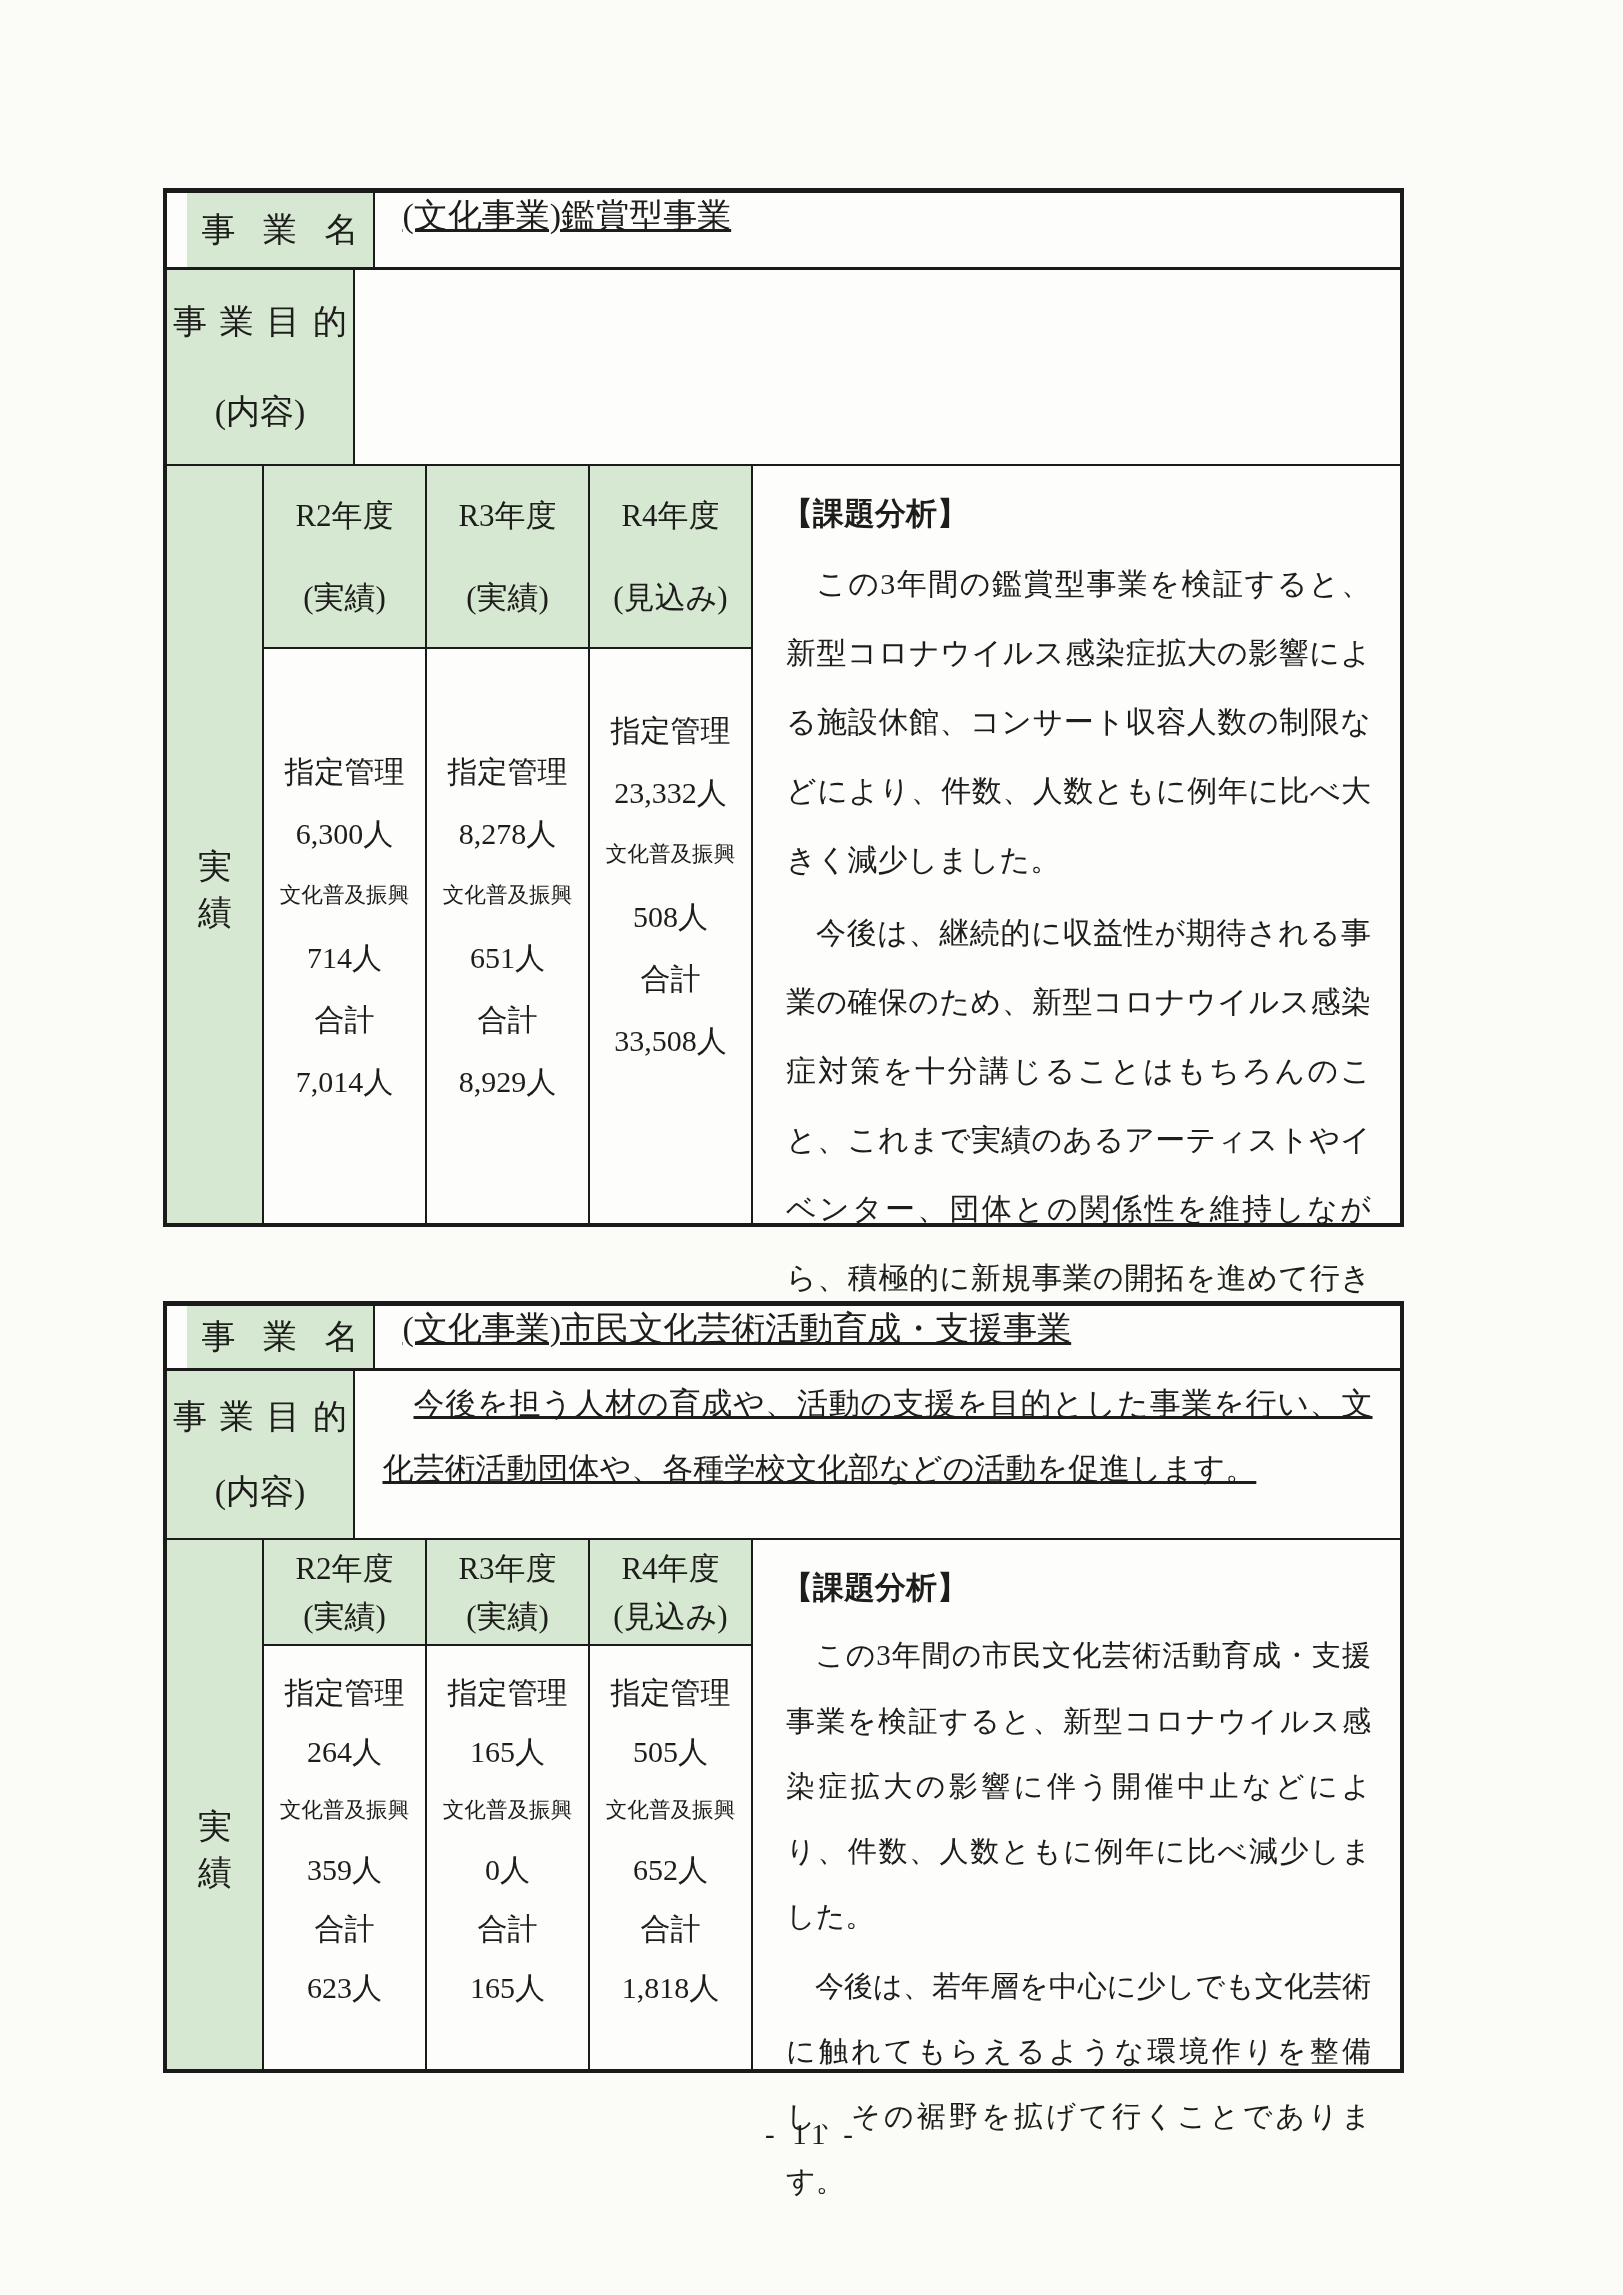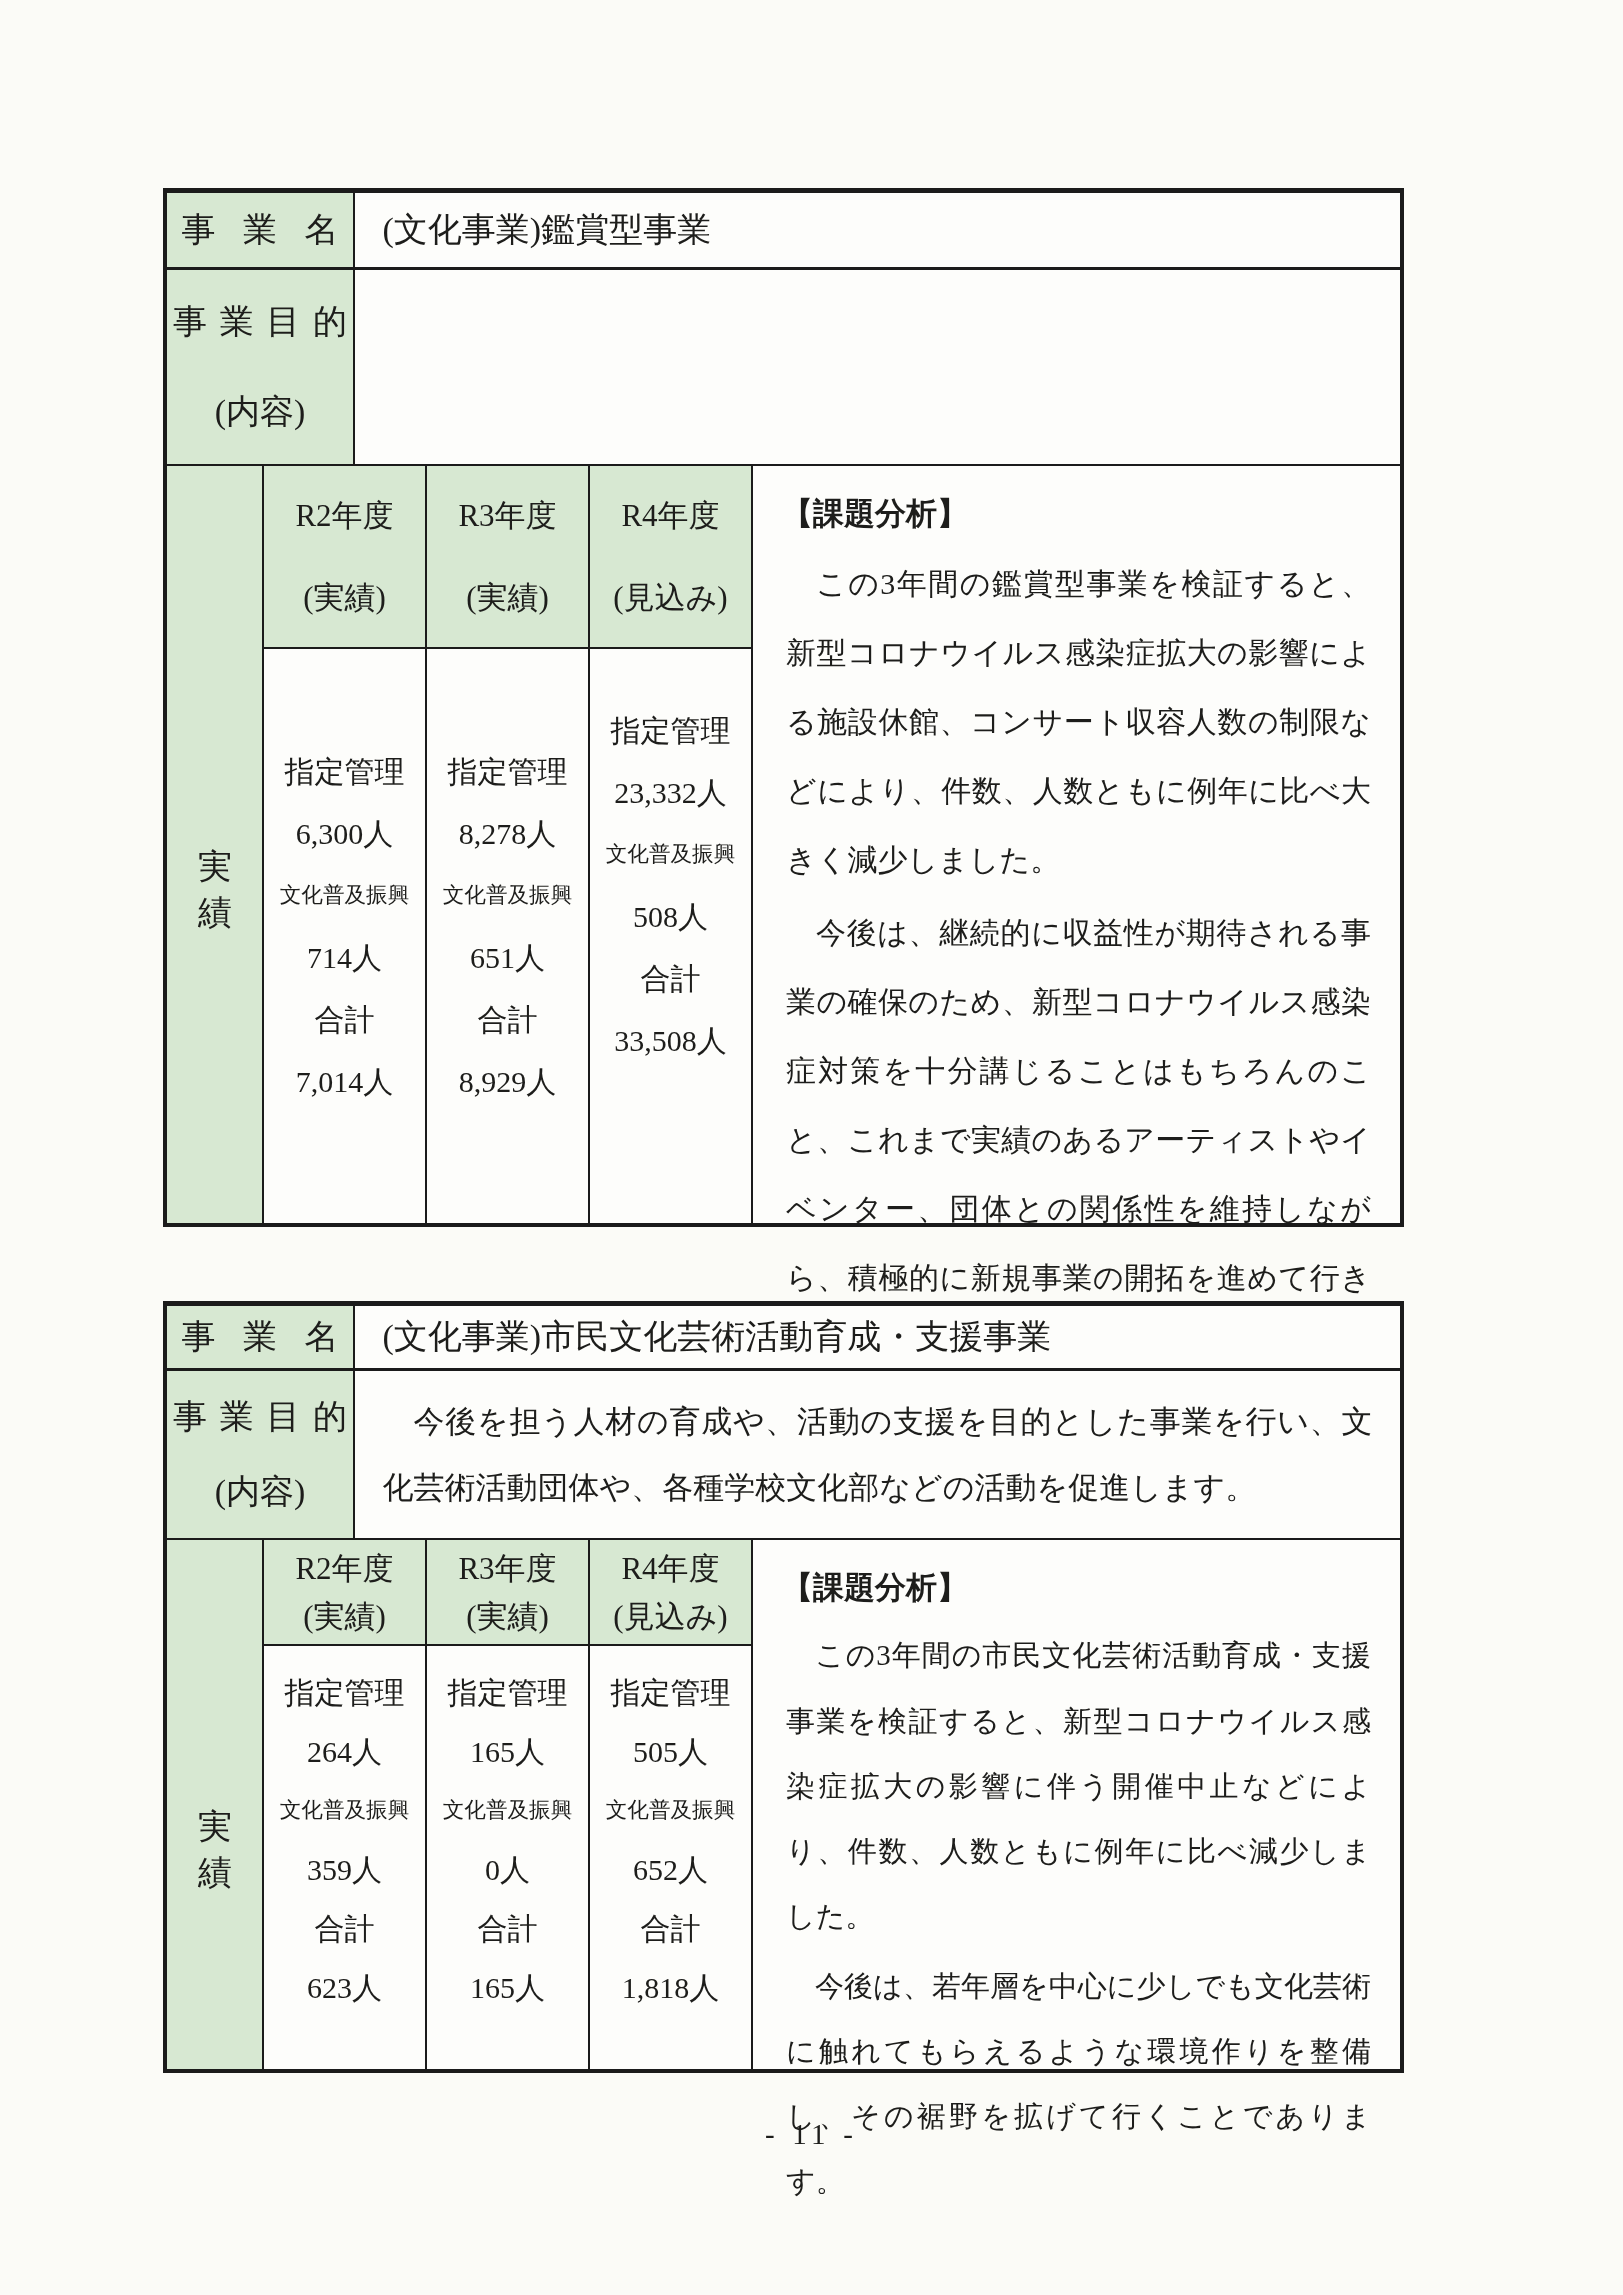--- a/index.html
+++ b/index.html
@@ -21,21 +21,21 @@
     border-top-width:5.9px;
     box-sizing:border-box;
     display:flex; flex-direction:column;
   }
   .t1 { top:188px; height:1039px; }
   .t2 { top:1301px; height:772px; }
 
   .green { background:#d7e8d2; }
 
   .row { display:flex; box-sizing:border-box; }
-  .row-name { border-bottom:3.3px solid #1b1b1b; }
+  .row-name { border-bottom:3.3px solid #1b1b1b;padding-left:20px; }
   .t1 .row-name { height:77px; }
   .t2 .row-name { height:65px; }
   .row-purpose { border-bottom:2.6px solid #1b1b1b; }
   .t1 .row-purpose { height:196px; }
   .t2 .row-purpose { height:169px; }
   .row-results { flex:1; min-height:0; }
 
   .label-cell {
     width:188px; flex:0 0 188px;
     border-right:2.6px solid #1b1b1b;
@@ -48,24 +48,25 @@
     width:157px;
     text-align:justify;
     text-align-last:justify;
   }
   .purpose-label-l1 { width:174px; text-align:justify; text-align-last:justify; }
   .t1 .purpose-label-l1 { margin-bottom:47px; }
   .t2 .purpose-label-l1 { margin-bottom:33px; }
 
   .value-cell {
     flex:1; min-width:0;
-    display:flex; align-items:center;
+    display:flex; 
     padding:0 27.5px;
     box-sizing:border-box;
     font-size:34px;
+    text-decoration:underline;
   }
   .purpose-cell { font-size:31px; }
   .purpose-cell p {
     margin:0; width:100%;
     text-indent:1em;
     text-align:justify;
     line-height:2.55;
   }
   .t2 .purpose-cell p { line-height:2.1; }
 

